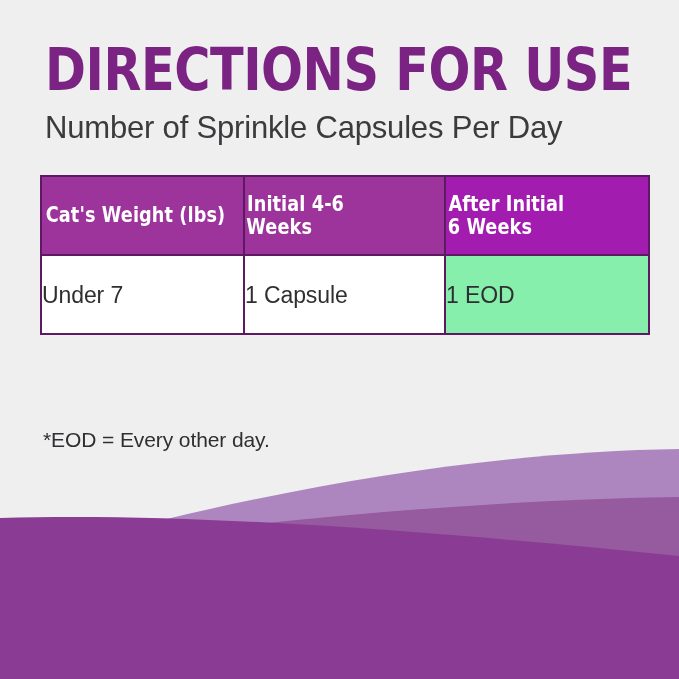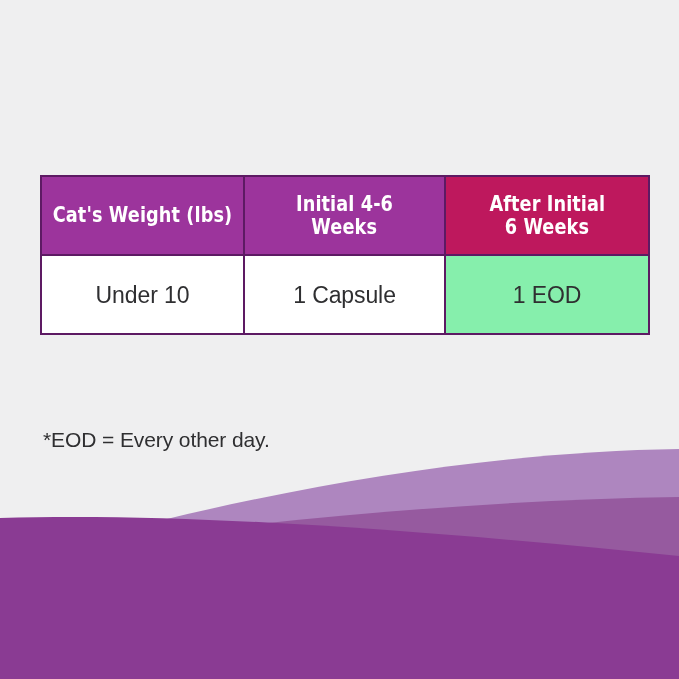--- a/index.html
+++ b/index.html
@@ -70,21 +70,20 @@
   #dosage-table {
     position: absolute;
     left: 40px;
     top: 175px;
     width: 602px;
     border-collapse: collapse;
     table-layout: fixed;
   }
   #dosage-table td {
     border: 2px solid #5d1a63;
-    text-align: center;
     vertical-align: middle;
     padding: 0;
   }
   #dosage-table .col-w1 { width: 201px; }
   #dosage-table .col-w2 { width: 199px; }
   #dosage-table .col-w3 { width: 202px; }
 
   .head-cell {
     background: #9c349c;
     color: #ffffff;
@@ -130,38 +129,42 @@
 <body style="background: rgb(239, 239, 240);">
 
 <div id="panel" style="background: rgb(239, 239, 240);">
 
   <svg id="waves" viewBox="0 0 679 679" preserveAspectRatio="none">
     <path id="wave-light" d="M679,449 C470,452 230,495 0,564 L0,679 L679,679 Z" fill="#ae86bf"></path>
     <path id="wave-medium" d="M679,497 C455,500 205,526 0,558 L0,679 L679,679 Z" fill="#965a9f"></path>
     <path id="wave-dark" d="M679,556 C440,532 195,512 0,518 L0,679 L679,679 Z" fill="#8a3b93"></path>
   </svg>
 
+  <div id="header-block">
+    <h1 id="page-title" style="color: rgb(123, 35, 130);">DIRECTIONS FOR USE</h1>
+    <h2 id="page-subtitle" style="color: rgb(59, 59, 61);">Number of Sprinkle Capsules Per Day</h2>
+  </div>
 
   <table id="dosage-table">
     <tbody>
       <tr>
         <td class="head-cell col-w1" style="border-color: rgb(93, 26, 99); background: rgb(156, 52, 156); color: rgb(255, 255, 255);">
           <span>Cat's Weight (lbs)</span>
         </td>
         <td class="head-cell col-w2" style="border-color: rgb(93, 26, 99); background: rgb(156, 52, 156); color: rgb(255, 255, 255);">
           <span>Initial 4-6</span><br>
           <span>Weeks</span>
         </td>
-        <td class="head-cell col-w3" style="border-color: rgb(93, 26, 99); background: #be185d; color: rgb(255, 255, 255);">
+        <td class="head-cell col-w3" style="border-color: rgb(93, 26, 99); background: #a21caf; color: rgb(255, 255, 255);">
           <span>After Initial</span><br>
           <span>6 Weeks</span>
         </td>
       </tr>
       <tr>
-        <td class="body-cell col-w1" style="border-color: rgb(93, 26, 99); background: rgb(255, 255, 255); color: rgb(47, 47, 49);">Under 10</td>
+        <td class="body-cell col-w1" style="border-color: rgb(93, 26, 99); background: rgb(255, 255, 255); color: rgb(47, 47, 49);">Under 7</td>
         <td class="body-cell col-w2" style="border-color: rgb(93, 26, 99); background: rgb(255, 255, 255); color: rgb(47, 47, 49); margin-left: 44px;">1 Capsule</td>
         <td class="body-cell col-w3" style="border-color: rgb(93, 26, 99); background: #86efac; color: rgb(47, 47, 49);">1 EOD</td>
       </tr>
     </tbody>
   </table>
 
   <div id="footnote">*EOD = Every other day.</div>
 
 </div>
 

